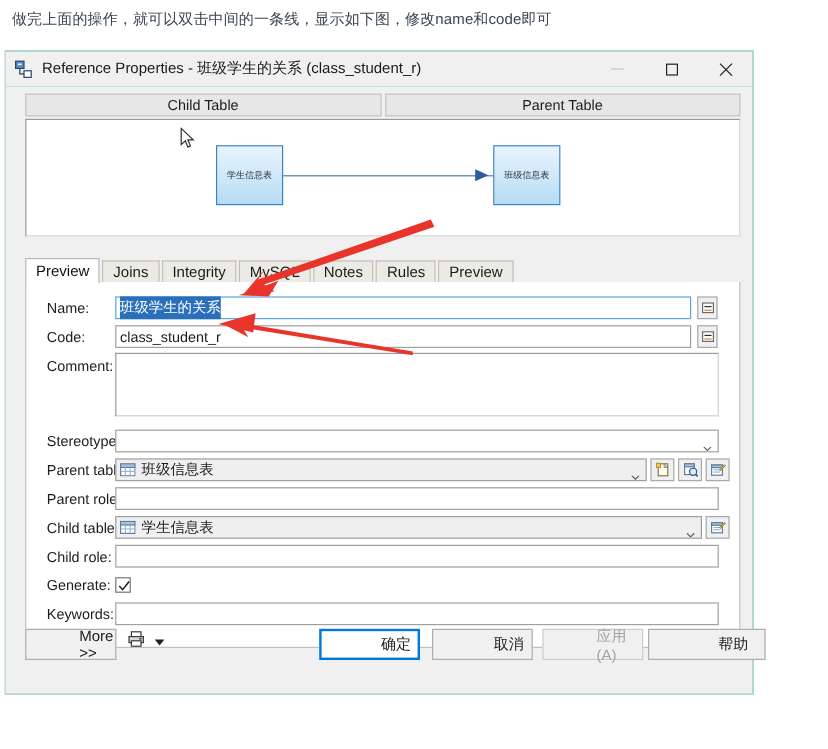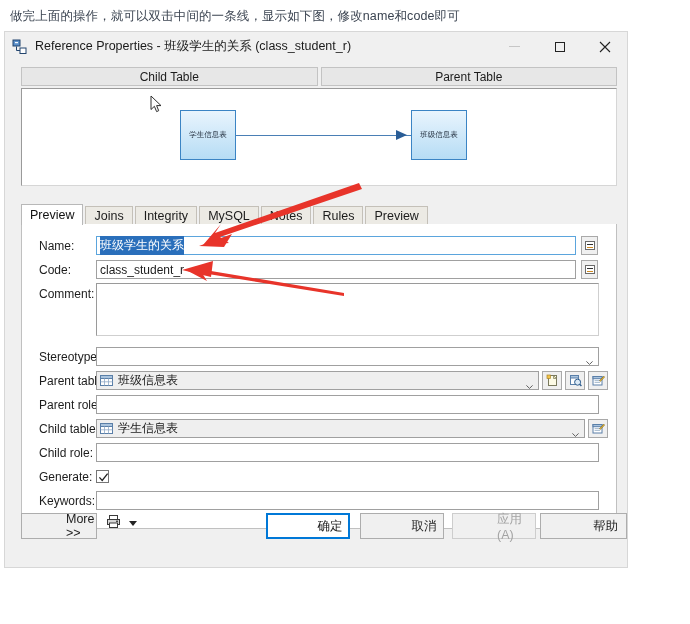--- a/index.html
+++ b/index.html
@@ -27,21 +27,21 @@
     font-family: "Liberation Sans", sans-serif;
     letter-spacing: 0.1px;
   }
   #intro-text { left: 10px; top: 6px; width: 660px; }
   #outro-text { left: 10px; top: 580px; width: 660px; }
 
   
   .dialog {
     position: absolute;
     left: 4px;
-    top: 31px;
+    top: 42px;
     width: 624px;
     height: 537px;
     background: #14b8a6;
     border: 1px solid #d7d7d7;
     box-sizing: border-box;
   }
   .titlebar {
     position: relative;
     height: 29px;
     background: #f0f0f0;
@@ -591,21 +591,21 @@
               <rect x="1.5" y="5.5" width="12" height="5" fill="#d8d8d8" stroke="#3a3a3a"></rect>
               <rect x="3.5" y="9" width="8" height="4.5" fill="#ffffff" stroke="#3a3a3a"></rect>
               <rect x="10" y="6.6" width="2" height="1.4" fill="#4a4a4a"></rect>
             </svg>
           </span>
           <span class="caret-down"></span>
         </div>
         <div class="btn default" style="left:261px; top:12px; width:84px;">确定</div>
         <div class="btn" style="left:355px; top:12px; width:84px;">取消</div>
         <div class="btn disabled" style="left:447px; top:12px; width:84px;">应用(A)</div>
-        <div class="btn" style="left:535px; top:12px; width:87px;">帮助</div>
+        <div class="btn" style="left:535px; top:12px; width:98px;">帮助</div>
       </div>
 
     </div>
   </div>
 
   <svg class="redlayer" viewBox="0 0 690 624">
     <g fill="#e8342a">
 
       <path d="M359 183 L215 233 L221 224 L203 245 L229 243 L220 237 L362 189 Z"></path>
       <path d="M199 246 L232 234 L224 247 Z"></path>

